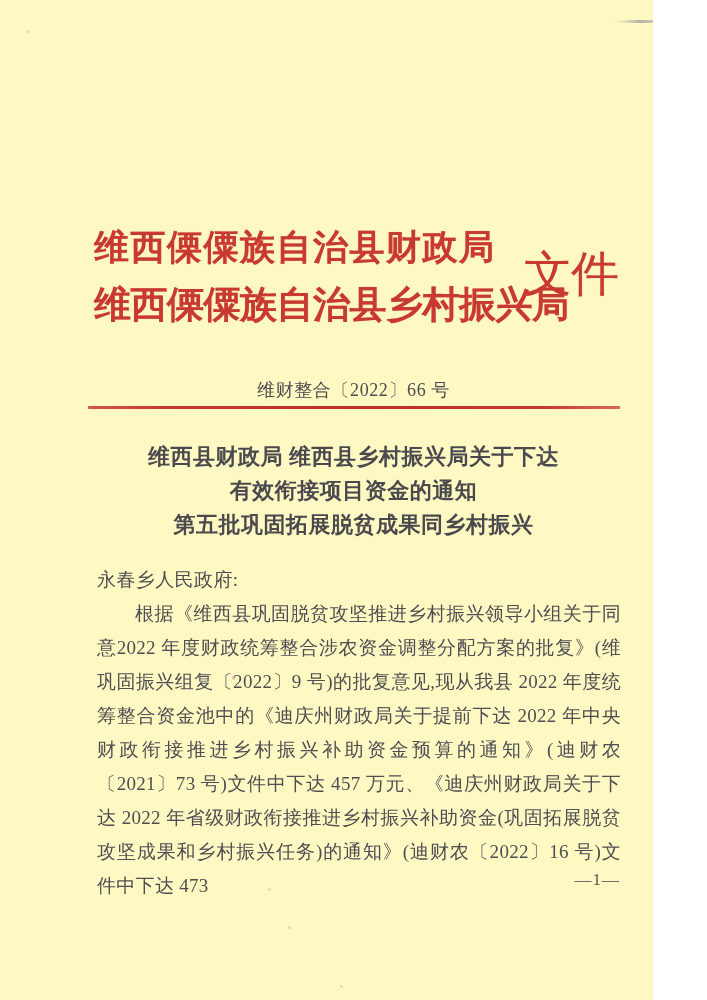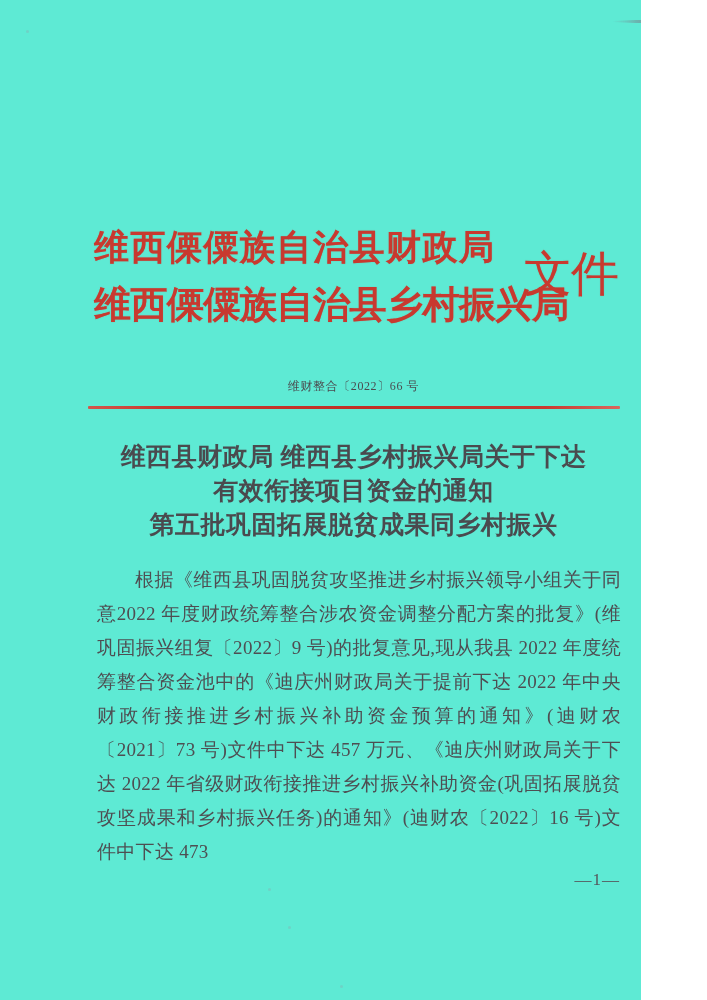--- a/index.html
+++ b/index.html
@@ -4,23 +4,24 @@
 <style>
   html, body {
     margin: 0;
     padding: 0;
     background: #ffffff;
   }
   .page {
     position: relative;
     width: 641px;
     height: 1000px;
-    background: #5eead4;
+    background: #fef9c3;
     overflow: hidden;
     font-family: "Liberation Serif", "DejaVu Serif", serif;
+    padding-left: 12px;
   }
 
   
   .scan-smudge-top {
     position: absolute;
     top: 20px;
     left: 612px;
     width: 78px;
     height: 3px;
     background: linear-gradient(90deg, rgba(160,165,175,0) 0%, rgba(120,128,140,0.55) 35%, rgba(150,155,165,0.30) 75%, rgba(200,203,210,0) 100%);
@@ -75,21 +76,21 @@
     text-shadow: 0 0 0.8px rgba(200,57,47,0.5);
   }
 
   
   .doc-number {
     position: absolute;
     left: 0;
     top: 378px;
     width: 707px;
     text-align: center;
-    font-size: 12px;
+    font-size: 18px;
     color: #4b4b4f;
     letter-spacing: 0.6px;
     white-space: nowrap;
   }
   .red-rule {
     position: absolute;
     left: 88px;
     top: 406px;
     width: 532px;
     height: 2.6px;
@@ -100,21 +101,21 @@
   
   .doc-title {
     position: absolute;
     left: 0;
     top: 440px;
     width: 707px;
     text-align: center;
   }
   .doc-title .tline {
     display: block;
-    font-size: 25px;
+    font-size: 22px;
     font-weight: bold;
     color: #4a4a4e;
     line-height: 34px;
     letter-spacing: 0.5px;
     white-space: nowrap;
     text-align: center;
   }
 
   
   .body-block {
@@ -175,18 +176,19 @@
 
   <div class="red-rule"></div>
 
   <div class="doc-title">
     <span class="tline">维西县财政局 维西县乡村振兴局关于下达</span>
     <span class="tline">有效衔接项目资金的通知</span>
     <span class="tline">第五批巩固拓展脱贫成果同乡村振兴</span>
   </div>
 
   <div class="body-block">
+    <div class="addressee">永春乡人民政府:</div>
     <p class="body-para">根据《维西县巩固脱贫攻坚推进乡村振兴领导小组关于同意2022 年度财政统筹整合涉农资金调整分配方案的批复》(维巩固振兴组复〔2022〕9 号)的批复意见,现从我县 2022 年度统筹整合资金池中的《迪庆州财政局关于提前下达 2022 年中央财政衔接推进乡村振兴补助资金预算的通知》(迪财农〔2021〕73 号)文件中下达 457 万元、《迪庆州财政局关于下达 2022 年省级财政衔接推进乡村振兴补助资金(巩固拓展脱贫攻坚成果和乡村振兴任务)的通知》(迪财农〔2022〕16 号)文件中下达 473</p>
   </div>
 
   <div class="page-number">—1—</div>
 
 </div>
 
 </body></html>

